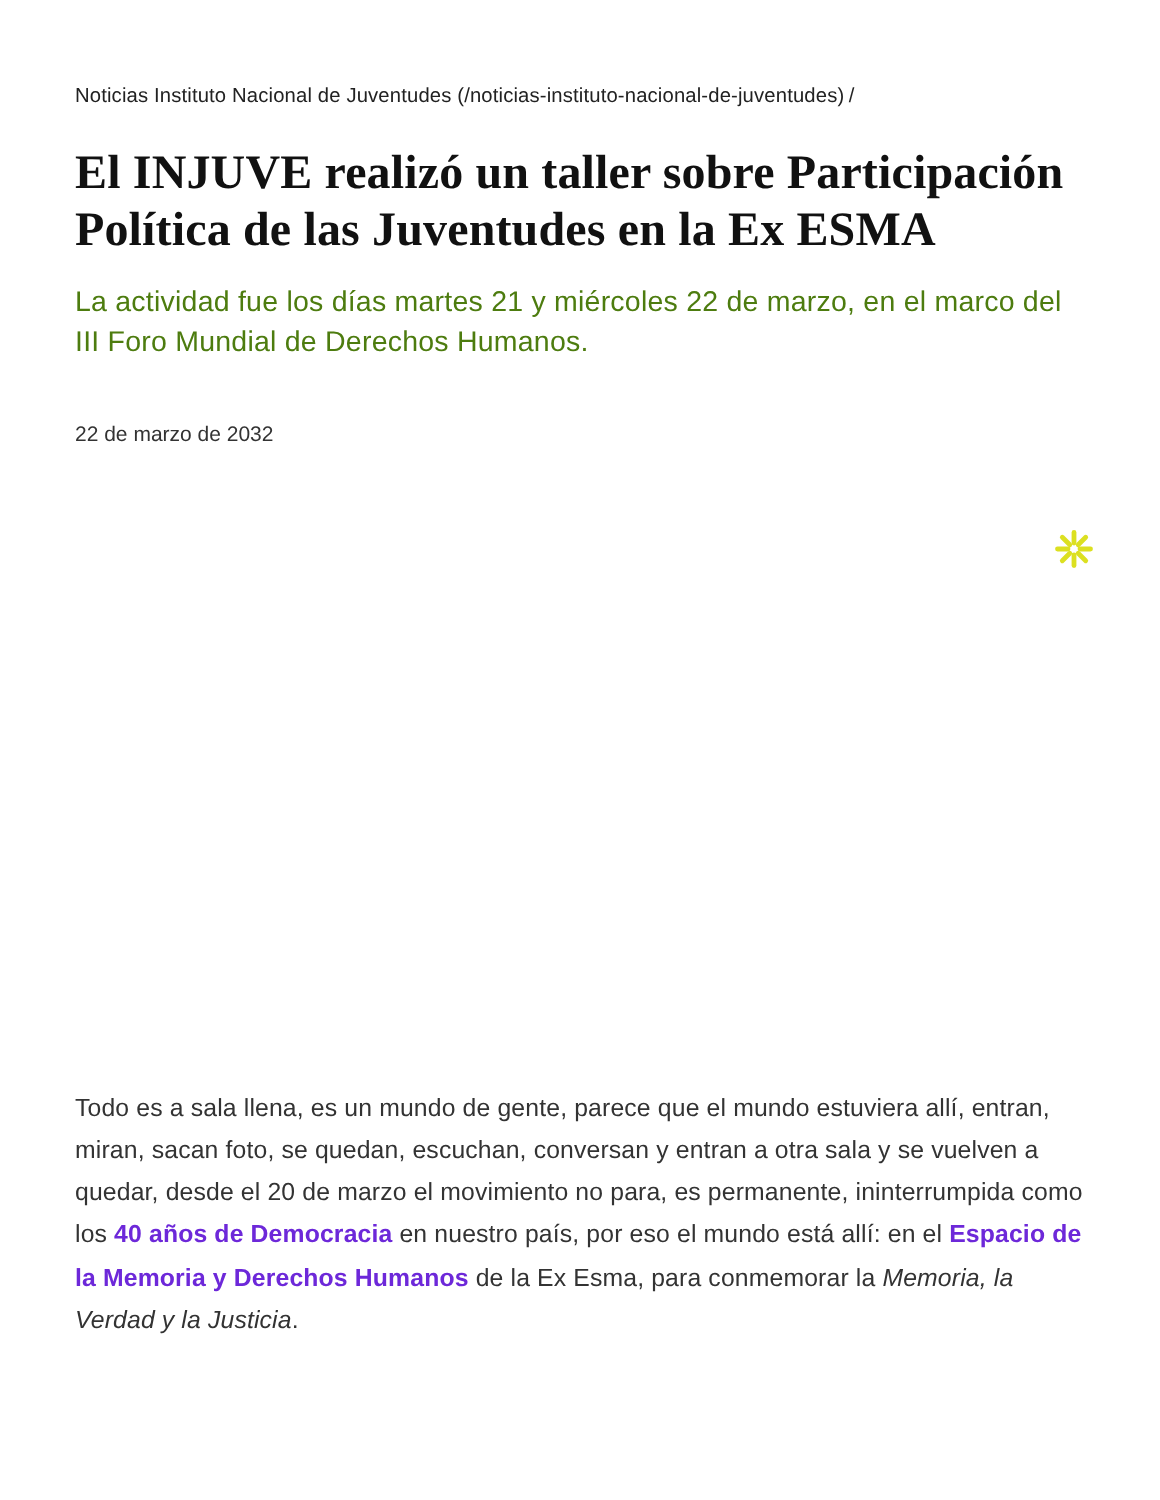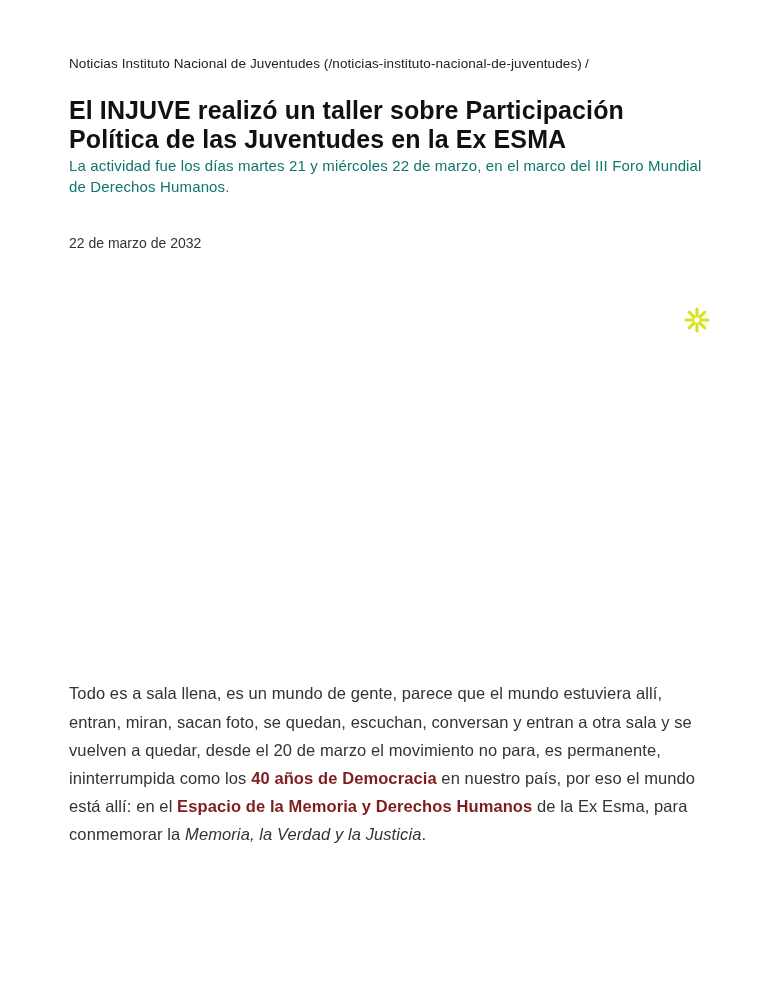--- a/index.html
+++ b/index.html
@@ -10,51 +10,52 @@
     color: #333333;
   }
   .page {
     width: 773px;
     height: 1000px;
     background: #ffffff;
     position: relative;
     overflow: hidden;
   }
   .container {
-    padding: 0 69px;
+    padding: 0 50px;
   }
   
   .breadcrumb {
     padding-top: 55px;
     font-size: 13.5px;
     line-height: 1.4;
     color: #222222;
     letter-spacing: 0.1px;
   }
   .breadcrumb a {
     color: #222222;
     text-decoration: none;
     cursor: pointer;
   }
   .breadcrumb .sep { margin-left: 3px; }
   
   h1.article-title {
     margin-top: 22px;
-    font-family: Liberation Sans, sans-serif;
+    font-family: Liberation Serif, serif;
     font-weight: 700;
-    font-size: 25px;
+    font-size: 32px;
     line-height: 1.18;
     color: #111111;
     letter-spacing: 0.1px;
   }
   
   .article-subtitle {
-    font-size: 15px;
+    margin-top: 18px;
+    font-size: 19px;
     line-height: 1.42;
-    color: #0f766e;
+    color: #4d7c0f;
     letter-spacing: 0.15px;
   }
   
   .article-date {
     margin-top: 38px;
     font-size: 14px;
     color: #333333;
   }
   
   .image-region {
@@ -71,21 +72,21 @@
     height: 26px;
   }
   
   .article-body {
     margin-top: 10px;
     font-size: 16.5px;
     line-height: 1.7;
     color: #333333;
     letter-spacing: 0.1px;
   }
-  .article-body .b { font-weight: 700; color: #7f1d1d; }
+  .article-body .b { font-weight: 700; color: #6d28d9; }
   .article-body .i { font-style: italic; }
 </style>
 </head>
 <body>
 
 <div class="page">
   <div class="container">
 
     <nav class="breadcrumb">
       <a href="#"><span>Noticias Instituto Nacional de Juventudes</span><span> (/noticias-instituto-nacional-de-juventudes)</span></a><span class="sep">/</span>

